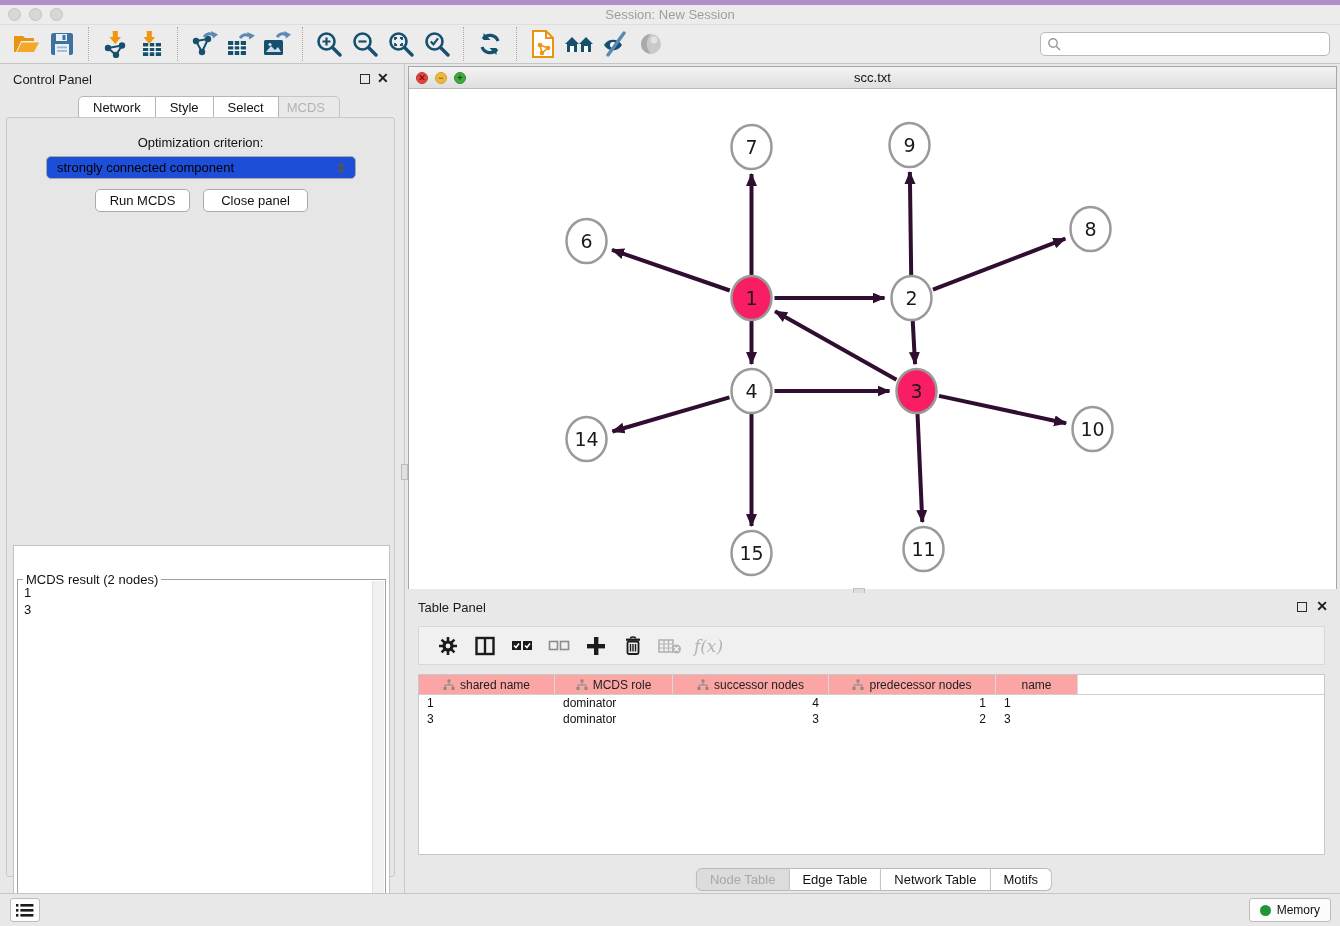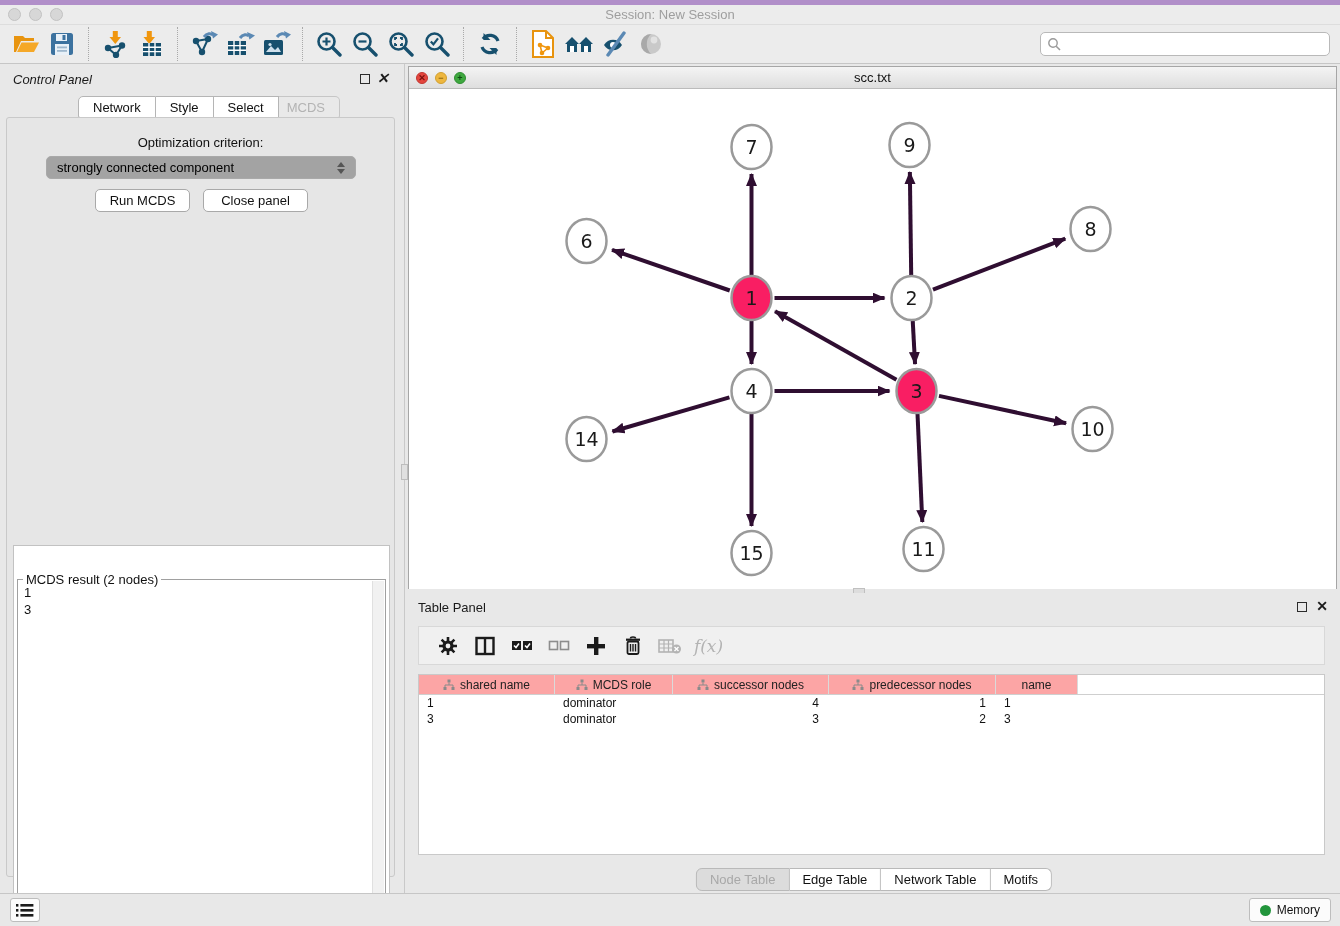--- a/index.html
+++ b/index.html
@@ -16,32 +16,32 @@
   
   #toolbar { left:0; top:25px; width:1340px; height:39px; background:#ECECEC; border-bottom:1px solid #C6C6C6; display:flex; align-items:center; padding:0 10px 0 8px; }
   .ticon { width:36px; height:34px; display:flex; align-items:center; justify-content:center; cursor:pointer; }
   .ticon svg { display:block; }
   .tsep { width:0; height:34px; border-left:1px dotted #A9A9A9; margin:0 8px; }
   #search-box { margin-left:auto; width:290px; height:24px; background:#fff; border:1px solid #B9B9B9; border-radius:5px; display:flex; align-items:center; padding:0 6px; }
   #search-box input { border:none; outline:none; flex:1; font-size:12px; font-family:"Liberation Sans",sans-serif; background:transparent; }
 
   
   #control-panel { left:0; top:64px; width:401px; height:829px; background:#E8E8E8; }
-  #cp-header { position:absolute; left:0; top:0; width:100%; height:30px;font-style:italic; }
+  #cp-header { position:absolute; left:0; top:0; width:100%; height:30px; }
   #cp-title { position:absolute; left:13px; top:8px; font-size:13px; color:#1a1a1a; }
   .panel-float-icon { position:absolute; width:10px; height:10px; border:1.6px solid #2b2b2b; top:10px; }
   .panel-close-icon { position:absolute; top:6px; font-size:14px; font-weight:bold; color:#1a1a1a; cursor:pointer; }
   #cp-tabs { position:absolute; left:78px; top:32px; height:22px; display:flex; }
   .cp-tab { height:22px; padding:0 14px; font-size:13px; background:#FFFFFF; border:1px solid #B5B5B5; border-left:none; display:flex; align-items:center; color:#111; cursor:pointer; }
   .cp-tab:first-child { border-left:1px solid #B5B5B5; border-top-left-radius:5px; border-bottom-left-radius:2px; }
   .cp-tab:last-child { border-top-right-radius:5px; border-bottom-right-radius:2px; }
   .cp-tab.active { background:#E9E9E9; color:#B3B3B3; border-color:#C6C6C6;padding-left:8px; }
   #cp-inset { position:absolute; left:6px; top:53px; width:389px; height:760px; background:#E6E6E6; border:1px solid #C9C9C9; border-radius:3px; }
   #opt-label { position:absolute; left:0; width:100%; top:17px; text-align:center; font-size:13px; color:#111; }
-  #criterion-select { position:absolute; left:39px; top:38px; width:310px; height:23px; background:#a3a3a3; border:1px solid #A9A9A9; border-radius:5px; display:flex; align-items:center; padding:0 10px; font-size:13px; cursor:pointer; }
+  #criterion-select { position:absolute; left:39px; top:38px; width:310px; height:23px; background:#1d4ed8; border:1px solid #A9A9A9; border-radius:5px; display:flex; align-items:center; padding:0 10px; font-size:13px; cursor:pointer; }
   #criterion-select .stepper { margin-left:auto; display:flex; flex-direction:column; gap:2px; }
   .tri-up { width:0;height:0;border-left:4px solid transparent;border-right:4px solid transparent;border-bottom:5px solid #555; }
   .tri-down { width:0;height:0;border-left:4px solid transparent;border-right:4px solid transparent;border-top:5px solid #555; }
   .cp-btn { position:absolute; top:71px; height:23px; background:#FFFFFF; border:1px solid #A9A9A9; border-radius:5px; font-size:13px; font-family:"Liberation Sans",sans-serif; cursor:pointer; color:#111; }
   #run-btn { left:88px; width:95px; }
   #close-btn { left:196px; width:105px; }
   #result-panel { position:absolute; left:6px; top:427px; width:377px; height:378px; background:#FFFFFF; border:1px solid #C2C2C2; }
   #result-box { position:absolute; left:3px; right:3px; top:9px; bottom:3px; border:1px solid #A0A0A0;margin-top:24px; }
   #result-title { position:absolute; left:5px; top:-8px; background:#FFFFFF; padding:0 3px; font-size:13px; color:#111; }
   .result-line { font-size:13px; color:#111; padding:1px 0 1px 6px; line-height:15px; }

